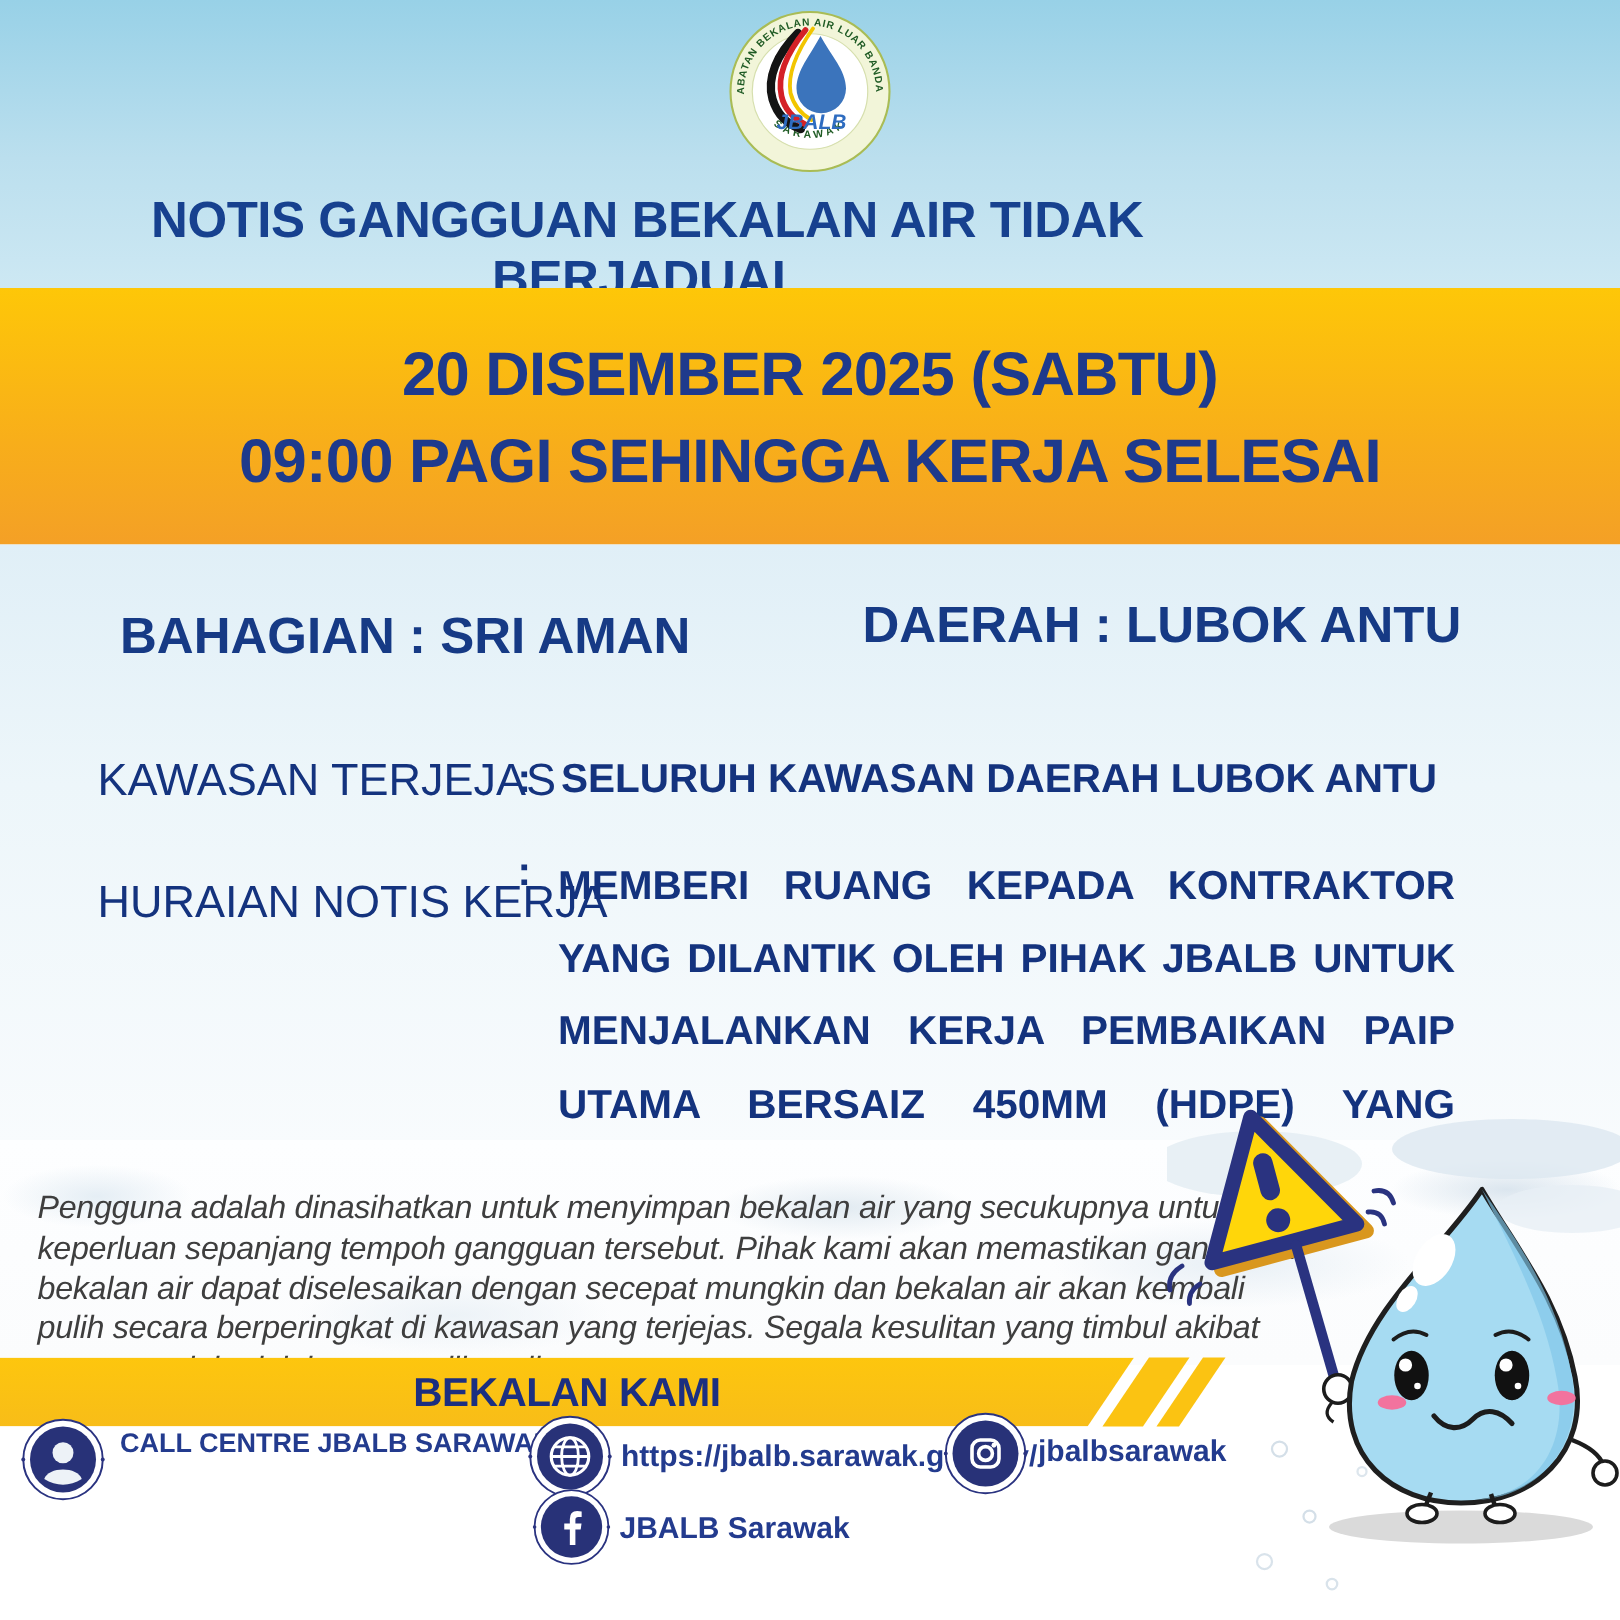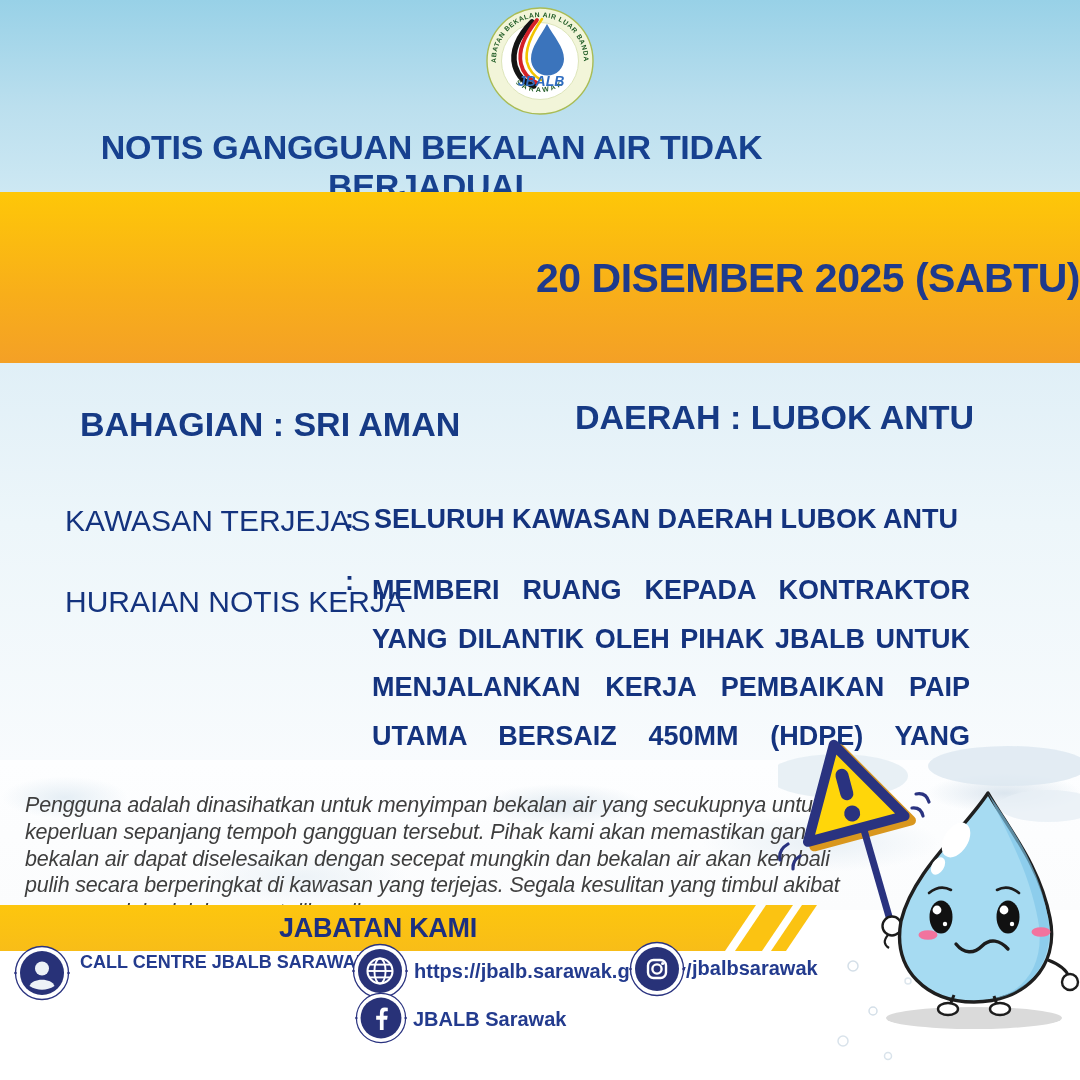--- a/index.html
+++ b/index.html
@@ -9,21 +9,21 @@
   
   .sky{position:absolute;left:0;top:0;width:1080px;height:192px;
        background:linear-gradient(#98D1E7,#BBDFEE 55%,#CDE8F3);}
   .logo-wrap{position:absolute;left:485px;top:6px;width:110px;height:112px;}
   .main-title{position:absolute;left:0;top:128px;width:863px;text-align:center;
       font-size:34px;font-weight:bold;color:#17418F;letter-spacing:-.3px;}
 
   
   .sched{position:absolute;left:0;top:192px;width:1080px;height:171px;
       background:linear-gradient(#FEC708,#F8AE1A 60%,#F4A026);
-      display:flex;flex-direction:column;justify-content:center;align-items:flex-end;}
+      display:flex;flex-direction:column;justify-content:center;align-items:center;}
   .sched div{font-size:41px;font-weight:bold;color:#1E3A8C;line-height:58px;letter-spacing:-.5px;}
 
   
   .mid{position:absolute;left:0;top:363px;width:1080px;height:400px;
       background:linear-gradient(#E0EFF7,#EDF6FA 40%,#F8FBFD);}
   .bahagian{position:absolute;left:80px;top:405px;font-size:34px;font-weight:bold;color:#163A85;}
   .daerah{position:absolute;left:575px;top:398px;font-size:34px;font-weight:bold;color:#163A85;}
   .row-label{position:absolute;left:65px;font-size:30px;font-weight:normal;color:#14337E;}
   .row-sep{position:absolute;left:345px;font-size:27px;font-weight:bold;color:#14337E;}
   .kawasan-value{position:absolute;left:374px;top:504px;font-size:27px;font-weight:bold;color:#14337E;}
@@ -91,39 +91,40 @@
       <path d="M 57,13 C 45,30 40,44 42,56 C 44,64 49,70 56,74" fill="none" stroke="#F2C500" stroke-width="2.6" stroke-linecap="round"></path>
       <path d="M 62,18 C 55,31 46,41 46,53 a 16.5,16.5 0 0 0 33,0 C 79,41 69,31 62,18 Z" fill="#3B74BC"></path>
       <text x="56" y="80" font-size="14" font-style="italic" font-weight="bold" fill="#2E6CC0" text-anchor="middle">JBALB</text>
     </svg>
   </div>
 
   <div class="main-title">NOTIS GANGGUAN BEKALAN AIR TIDAK BERJADUAL</div>
 
   <div class="sched">
     <div>20 DISEMBER 2025 (SABTU)</div>
+    <div>09:00 PAGI SEHINGGA KERJA SELESAI</div>
   </div>
 
   <div class="mid"></div>
   <div class="bahagian">BAHAGIAN : SRI AMAN</div>
   <div class="daerah">DAERAH : LUBOK ANTU</div>
 
   <div class="row-label" style="top:504px;">KAWASAN TERJEJAS</div>
   <div class="row-sep" style="top:504px;">:</div>
   <div class="kawasan-value">SELURUH KAWASAN DAERAH LUBOK ANTU</div>
 
   <div class="row-label" style="top:566px;margin-top:19px;">HURAIAN NOTIS KERJA</div>
   <div class="row-sep" style="top:566px;">:</div>
   <div class="huraian-value">MEMBERI RUANG KEPADA KONTRAKTOR YANG DILANTIK OLEH PIHAK JBALB UNTUK MENJALANKAN KERJA PEMBAIKAN PAIP UTAMA BERSAIZ 450MM (HDPE) YANG MENGALAMI KEBOCORAN DI PASAR LUBOK ANTU.</div>
 
   <div class="splash"></div>
   <div class="disclaimer">Pengguna adalah dinasihatkan untuk menyimpan bekalan air yang secukupnya untuk keperluan sepanjang tempoh gangguan tersebut. Pihak kami akan memastikan gangguan bekalan air dapat diselesaikan dengan secepat mungkin dan bekalan air akan kembali pulih secara berperingkat di kawasan yang terjejas. Segala kesulitan yang timbul akibat gangguan ini adalah sangat dikesali.</div>
 
   <div class="contact-banner">
-    <span>JABATAN KAMI</span>
+    <span>BEKALAN KAMI</span>
   </div>
   <div class="stripe a"></div>
   <div class="stripe b"></div>
 
   <span class="icon-call">
     <svg width="56" height="56" viewBox="0 0 56 56">
       <circle cx="28" cy="28" r="26.5" fill="#fff" stroke="#2A3380" stroke-width="1.3"></circle>
       <circle cx="1.5" cy="28" r="1.3" fill="#2A3380"></circle>
         <circle cx="54.5" cy="28" r="1.3" fill="#2A3380"></circle>
       <circle cx="28" cy="28" r="22" fill="#283278"></circle>

